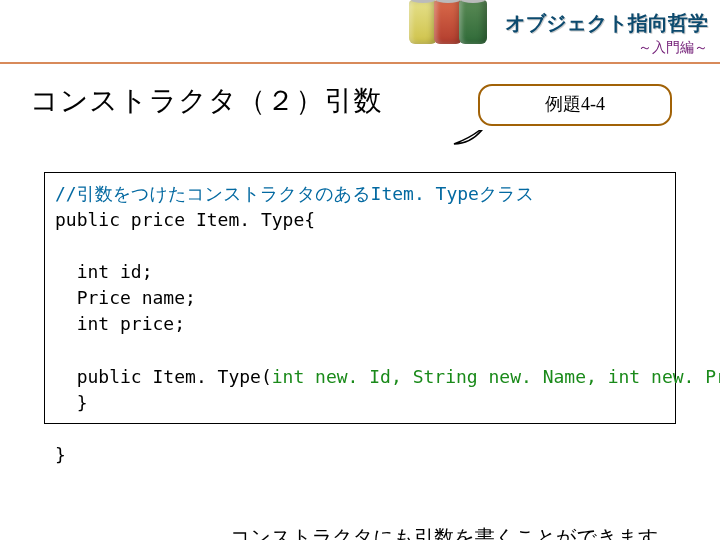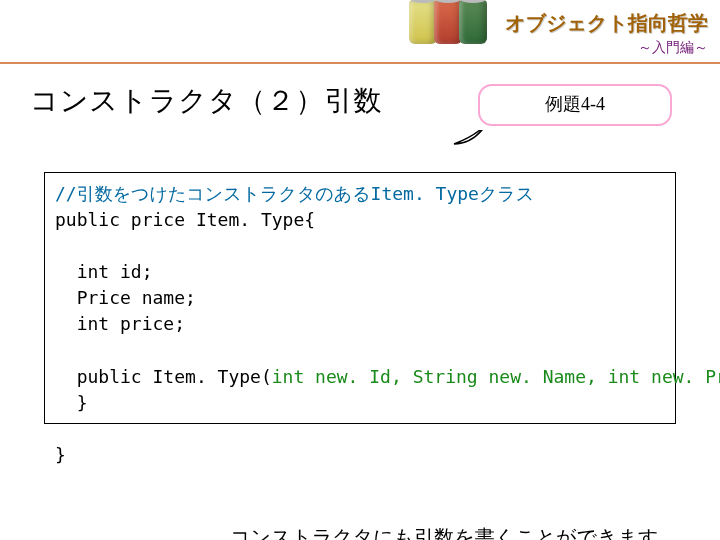--- a/index.html
+++ b/index.html
@@ -12,21 +12,21 @@
   }
   .topbar {
     position:absolute; top:0; left:0; right:0; height:62px;
     border-bottom:2px solid #d88a5a;
   }
   .top-right {
     position:absolute; right:12px; top:10px;
     text-align:right;
   }
   .series {
-    color:#a16207;
+    color:#0c4a6e;
     font-size:20px;
     font-weight:bold;
     text-shadow:1px 1px 0 #ccc;
   }
   .subseries {
     color:#701a75;
     font-size:14px;
     margin-top:2px;
   }
   .cans {
@@ -49,21 +49,21 @@
   .can3{ background:linear-gradient(#5a8a55,#2f6a38); }
   .slide-title {
     position:absolute; left:30px; top:82px;
     font-family:"MS PGothic","Meiryo",sans-serif;
     font-size:28px;
     letter-spacing:1px;
   }
   .title-box {
     position:absolute; left:478px; top:84px;
     width:190px;
-    border:2px solid #f9a8d4;
+    border:2px solid #a16207;
     border-radius:14px;
     text-align:center;
     padding:6px 0 8px;
     background:#fff;
     font-family:"MS Mincho","Hiragino Mincho Pro",serif;
   }
   .title-box .ex { font-size:18px; }
   .title-box .fn { font-size:18px; }
   .bubble-tail{
     position:absolute; left:452px; top:130px;

